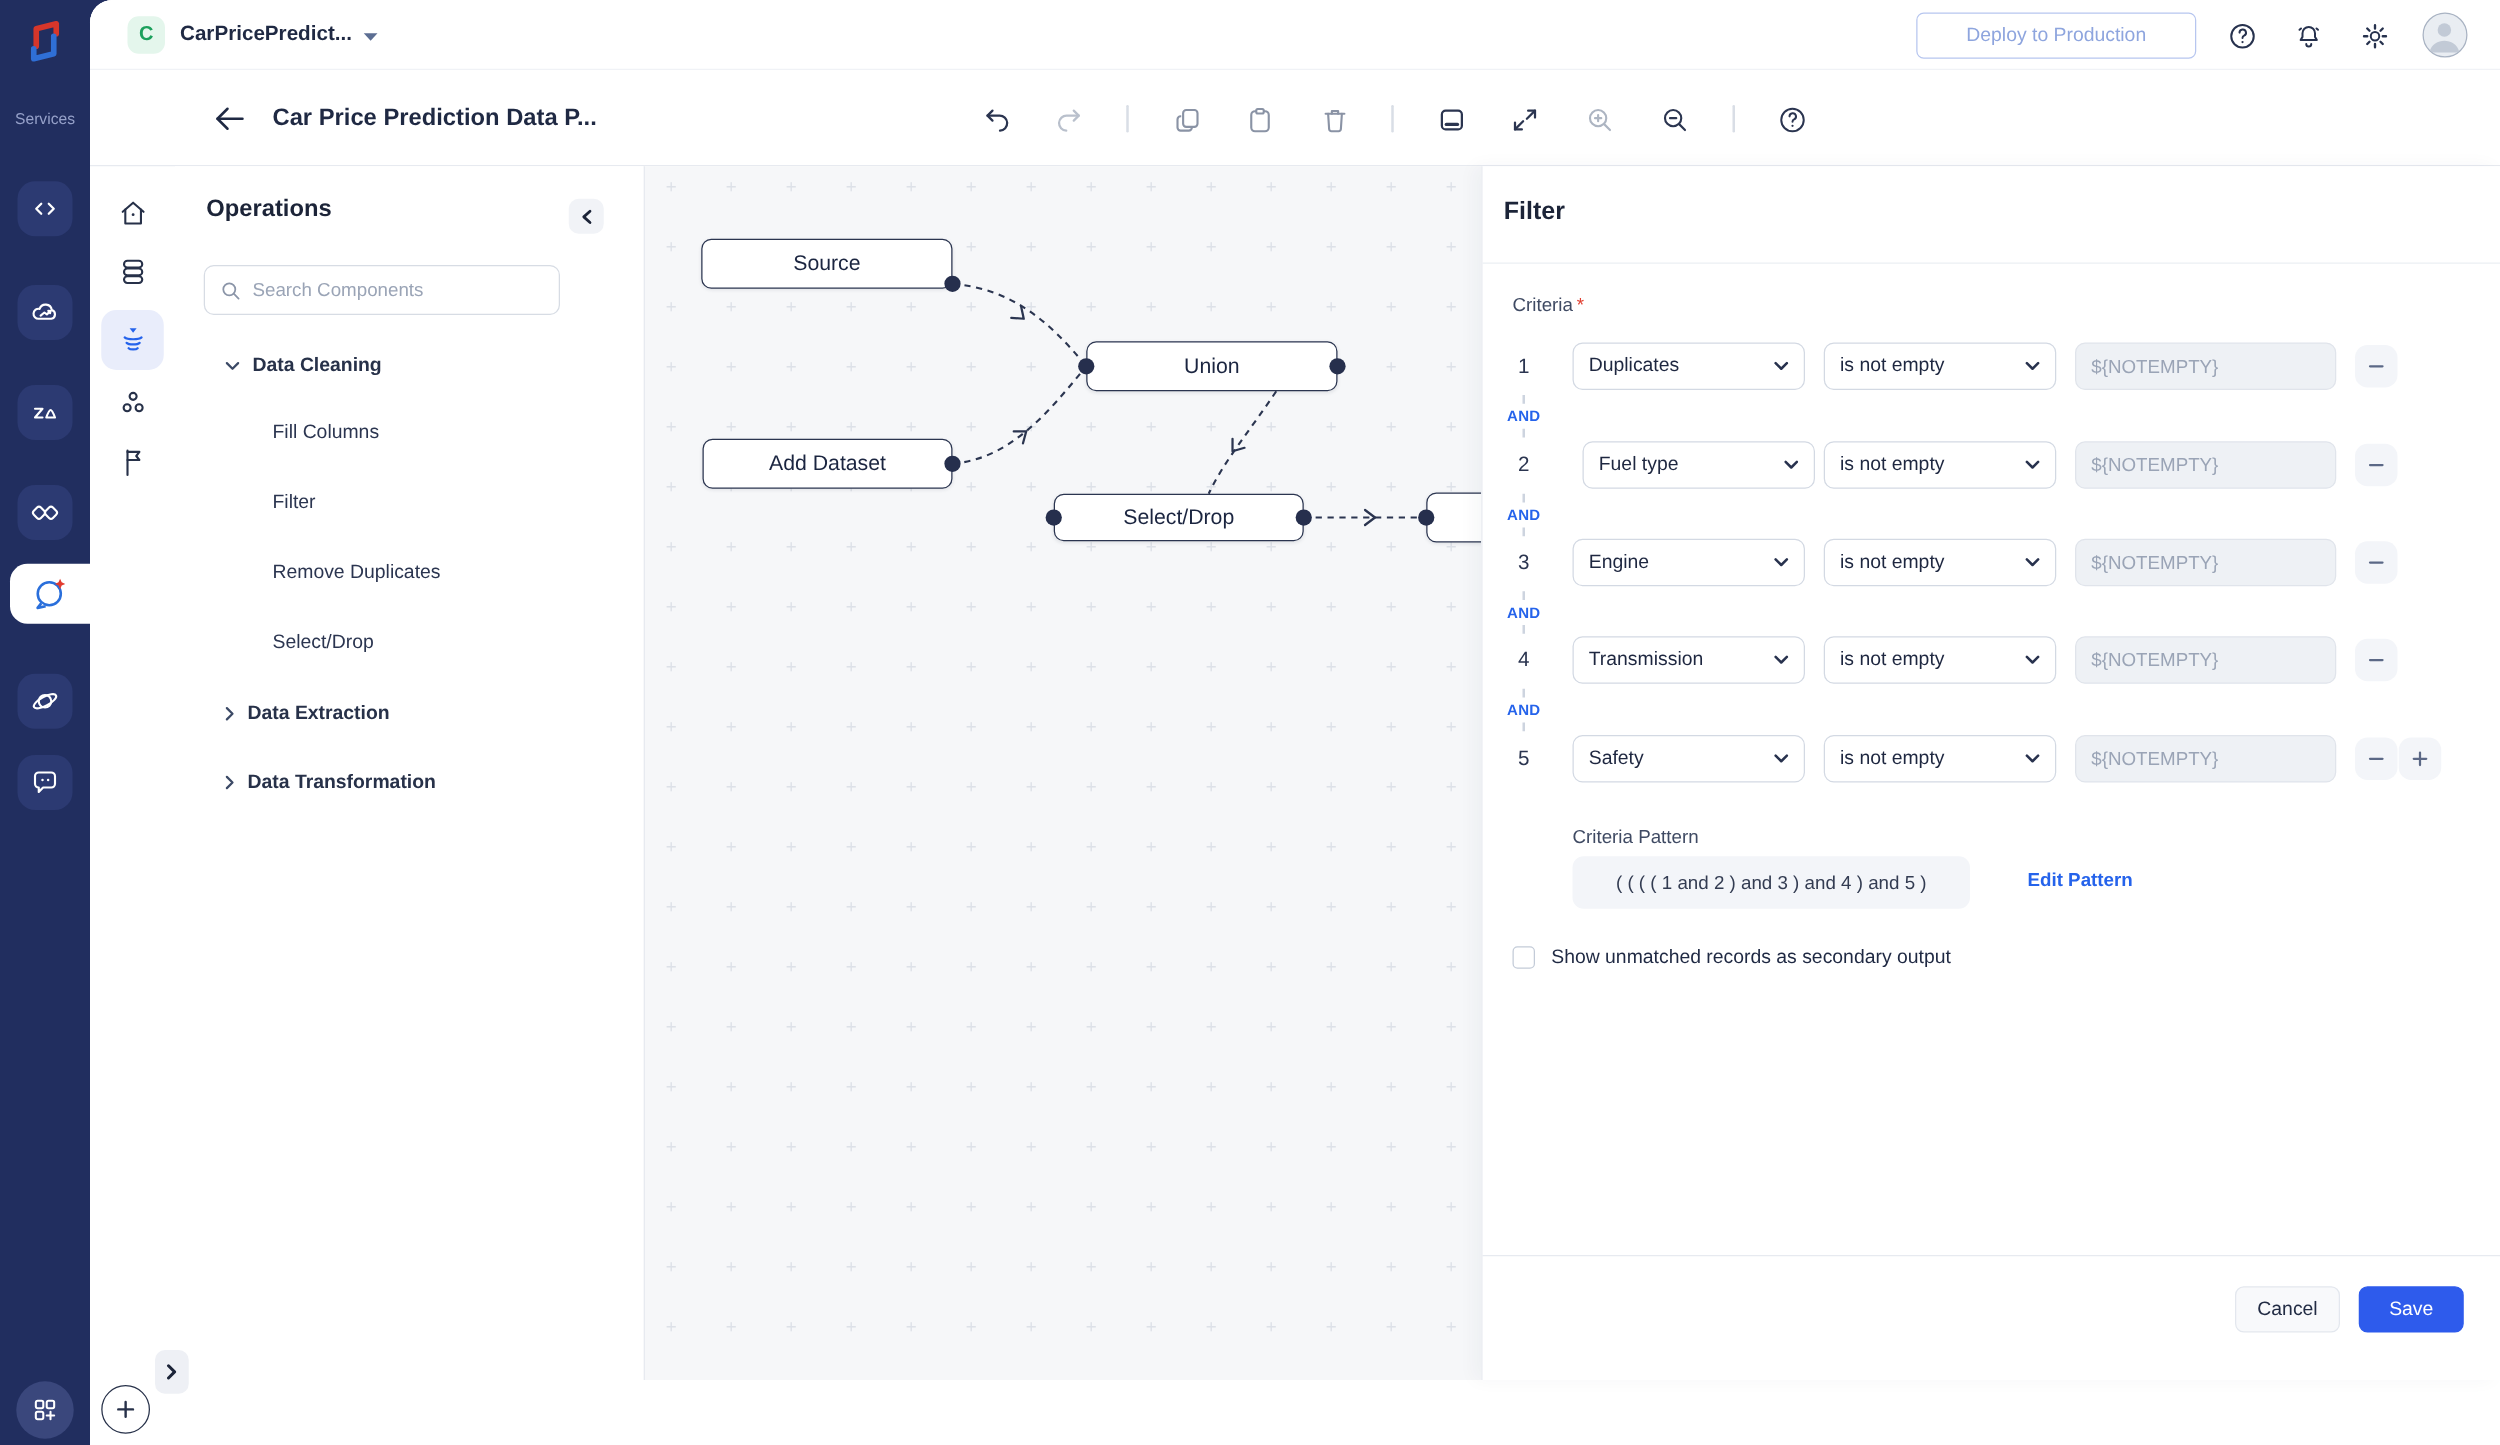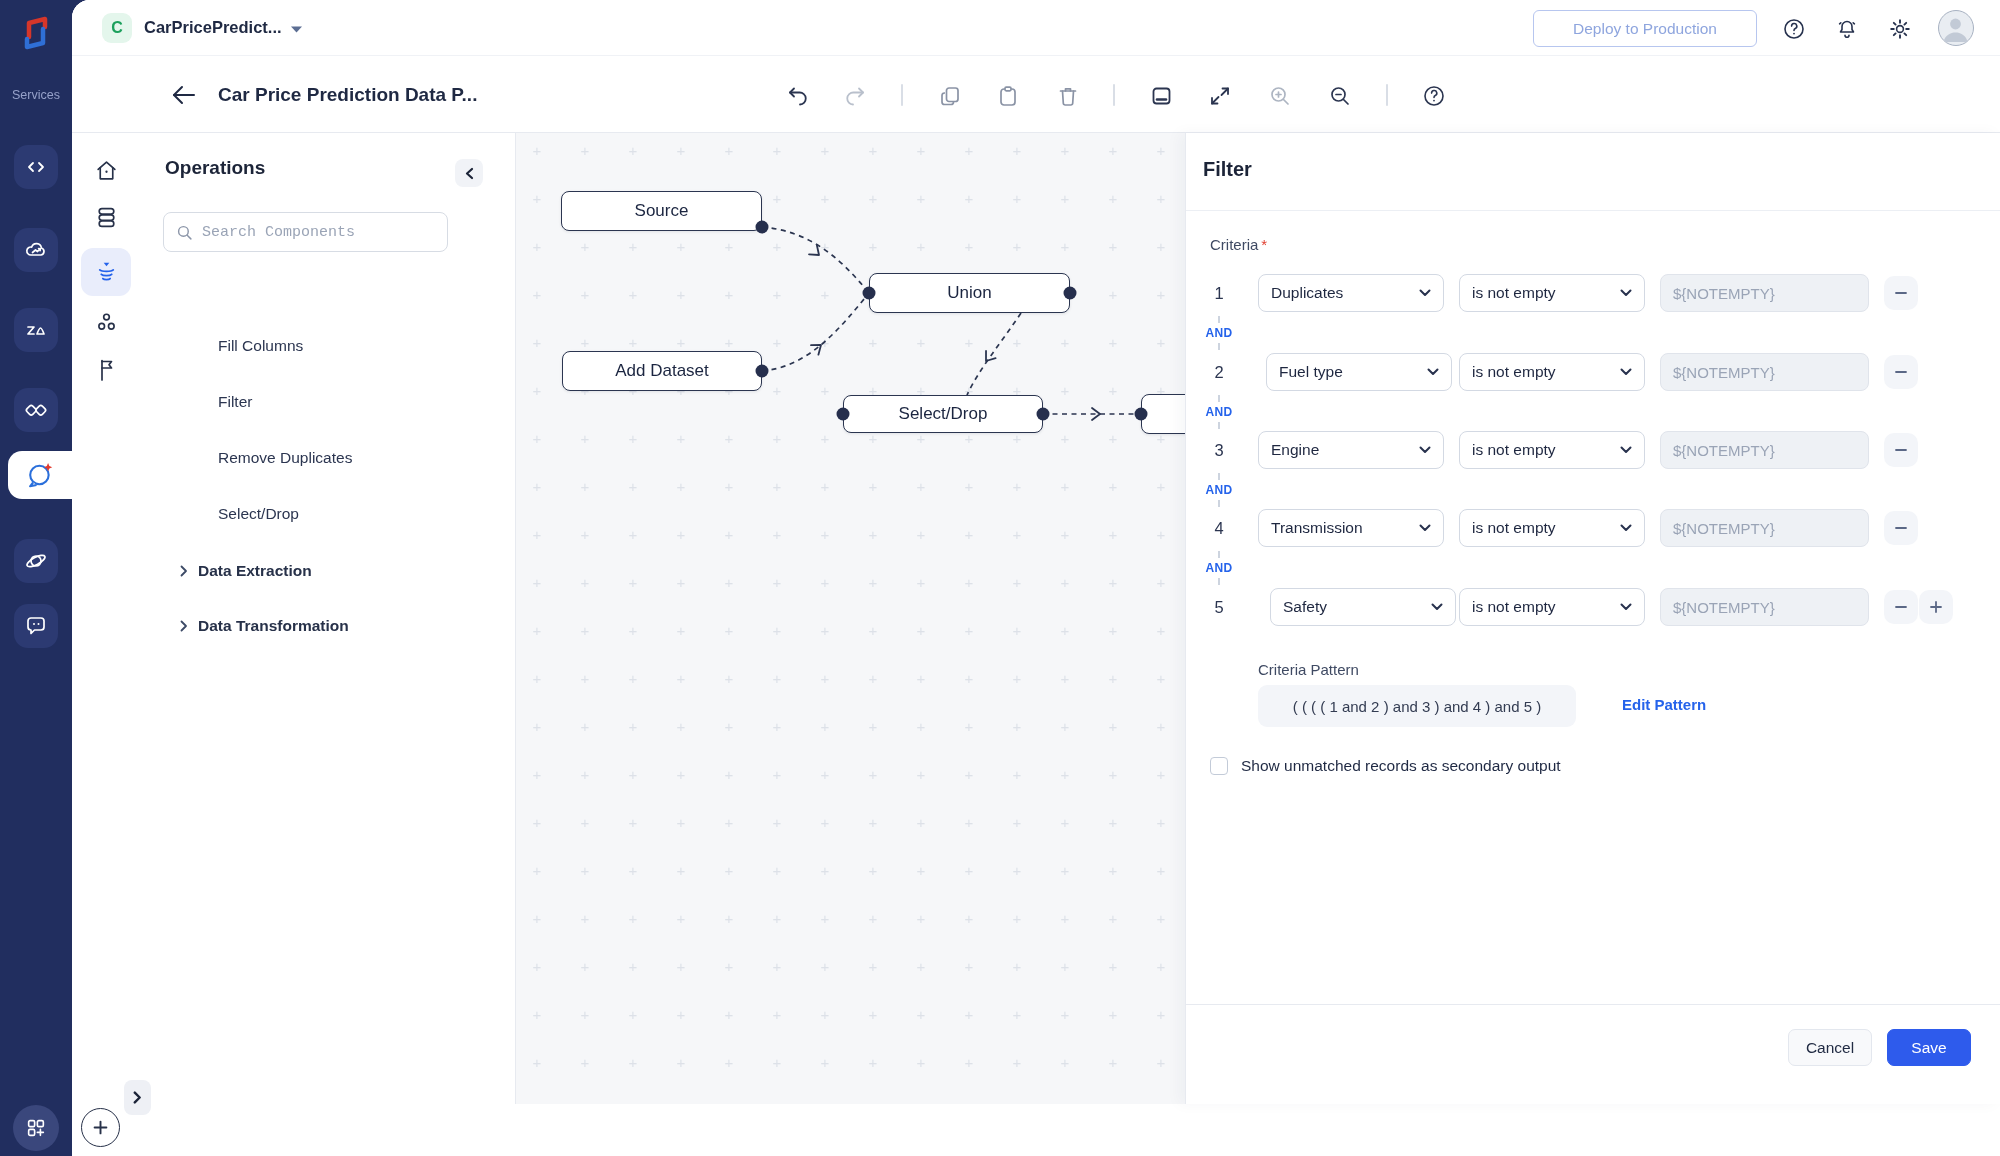--- a/index.html
+++ b/index.html
@@ -36,21 +36,21 @@
   .tb-ic { position:absolute; top:28px; cursor:pointer; }
   .tb-sep { position:absolute; top:28px; width:2px; height:22px; background:#d9dee6; border-radius:2px; }
   .btn { border-radius:7px; font-size:15.5px; display:flex; align-items:center; justify-content:center; cursor:pointer; border:1px solid #e3e7ee; background:#f8f9fb; color:#222c44; position:absolute; top:85px; height:37px; }
   .btn.primary { background:#2e5bec; border-color:#2e5bec; color:#fff; }
 
   
   #ops-panel { position:absolute; left:68px; top:133px; width:375px; height:1023px; background:#fff; }
   .ops-title { position:absolute; left:25px; top:24px; font-size:19px; font-weight:700; color:#1c2438; }
   .collapse-btn { position:absolute; left:315px; top:26px; width:28px; height:28px; background:#f1f3f7; border-radius:8px; display:flex; align-items:center; justify-content:center; cursor:pointer; color:#1c2438; }
   .search-box { position:absolute; left:23px; top:79px; width:285px; height:40px; border:1px solid #d7dce4; border-radius:8px; display:flex; align-items:center; padding:0 12px; gap:9px; background:#fff; }
-  .search-box input { border:none; outline:none; flex:1; font-size:15px; color:#35405a; font-family:Liberation Mono, monospace; }
+  .search-box input { border:none; outline:none; flex:1; font-size:15px; color:#35405a; font-family:Liberation Sans, sans-serif; }
   .search-box input::placeholder { color:#9aa4b6; }
   .tree-row { position:absolute; left:0; width:375px; height:40px; display:flex; align-items:center; cursor:pointer; color:#273149; font-size:15.5px; }
   .tree-row .chev { margin-left:40px; margin-right:10px; color:#3c4a66; display:flex; }
   .tree-row.parent span.lbl { font-weight:600; }
   .tree-child { position:absolute; left:78px; height:40px; display:flex; align-items:center; font-size:15.5px; color:#2b3550; cursor:pointer; }
 
   .expand-ops-btn { position:absolute; left:52px; top:1080px; width:27px; height:35px; background:#eef0f5; border-radius:8px; display:flex; align-items:center; justify-content:center; color:#1c2438; cursor:pointer; z-index:9; }
   .add-circle { position:absolute; left:9px; top:1108px; width:39px; height:39px; border:1.7px solid #273149; border-radius:50%; background:#fff; display:flex; align-items:center; justify-content:center; color:#273149; cursor:pointer; z-index:9; }
 
   .ml-popover { position:absolute; left:26px; top:952px; width:322px; height:64px; background:#fff; border:1px solid #e0e4ec; border-radius:10px; box-shadow:0 4px 14px rgba(30,40,70,.08); z-index:9; }
@@ -361,20 +361,28 @@
     <div class="search-box">
       <span>
         <svg width="17" height="17" viewBox="0 0 24 24" fill="none" stroke="#8b95a8" stroke-width="2" stroke-linecap="round">
             <circle cx="10.5" cy="10.5" r="6.8"></circle>
             <path d="M15.8 15.8L21 21"></path>
           </svg>
       </span>
       <input type="text" placeholder="Search Components" style="">
     </div>
 
+    <div class="tree-row parent" style="top:140px">
+      <span class="chev">
+        <svg width="12" height="8" viewBox="0 0 12 8" fill="none" stroke="currentColor" stroke-width="1.8" stroke-linecap="round" stroke-linejoin="round">
+            <path d="M1.5 1.5L6 6l4.5-4.5"></path>
+          </svg>
+      </span>
+      <span class="lbl">Data Cleaning</span>
+    </div>
     <div class="tree-child" style="top:193px">Fill Columns</div>
     <div class="tree-child" style="top:249px">Filter</div>
     <div class="tree-child" style="top:305px">Remove Duplicates</div>
     <div class="tree-child" style="top:361px">Select/Drop</div>
 
     <div class="tree-row parent" style="top:473px">
       <span class="chev">
         <svg width="8" height="12" viewBox="0 0 8 12" fill="none" stroke="currentColor" stroke-width="1.8" stroke-linecap="round" stroke-linejoin="round">
             <path d="M1.5 1.5L6 6l-4.5 4.5"></path>
           </svg>
@@ -818,21 +826,21 @@
           <path d="M2 7h10"></path>
         </svg>
       </button>
     <div class="and-wrap" style="top:418px">
         <span class="and-dash"></span>
         <span class="and-label">AND</span>
         <span class="and-dash"></span>
       </div>
 
     <div class="row-num" style="top:455px">5</div>
-    <div class="sel" style="left:84px;top:455px">
+    <div class="sel" style="left:72px;top:455px">
         <span>Safety</span>
         <svg width="12" height="8" viewBox="0 0 12 8" fill="none" stroke="#28324e" stroke-width="2" stroke-linecap="round" stroke-linejoin="round">
           <path d="M1.5 1.5L6 6l4.5-4.5"></path>
         </svg>
       </div>
     <div class="sel" style="left:273px;top:455px">
         <span>is not empty</span>
         <svg width="12" height="8" viewBox="0 0 12 8" fill="none" stroke="#28324e" stroke-width="2" stroke-linecap="round" stroke-linejoin="round">
           <path d="M1.5 1.5L6 6l4.5-4.5"></path>
         </svg>

